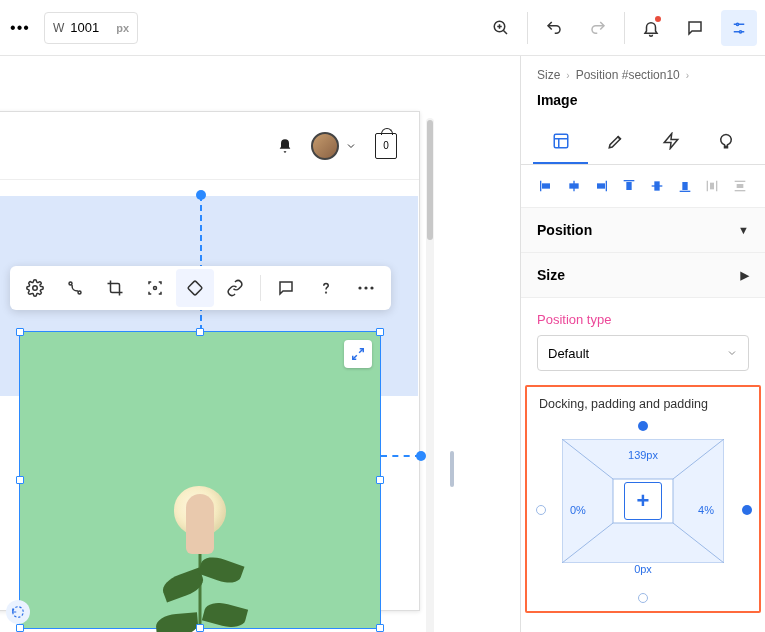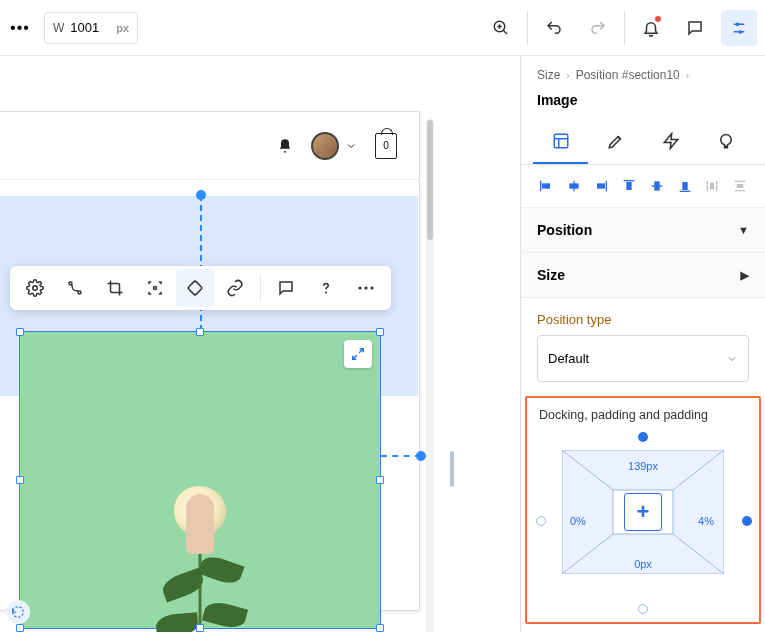--- a/index.html
+++ b/index.html
@@ -77,35 +77,35 @@
 .insp-title { padding: 6px 16px 12px; font-size: 14px; font-weight: 700; }
 .insp-tabs { display: flex; border-bottom: 1px solid #e0e0e0; padding: 0 12px; gap: 0; }
 .insp-tab { flex: 1; height: 44px; display: flex; align-items: center; justify-content: center; cursor: pointer; border-bottom: 2px solid transparent; }
 .insp-tab.active { border-bottom-color: #2a6fe8; color: #2a6fe8; }
 .align-row { display: flex; align-items: center; gap: 6px; padding: 10px 14px; border-bottom: 1px solid #eee; }
 .align-row .aicon { width: 22px; height: 22px; display: flex; align-items: center; justify-content: center; cursor: pointer; }
 .aicon.on { color: #2a6fe8; }
 .aicon.off { color: #c3c3c3; }
 .sect-row { display: flex; align-items: center; justify-content: space-between; padding: 14px 16px; border-bottom: 1px solid #eee; font-size: 14px; font-weight: 600; cursor: pointer; background: #fafafa; }
 .sect-row .arr { font-size: 11px; color: #333; }
-.field-lbl { padding: 14px 16px 8px; font-size: 13px; color: #a16207; }
-.select { margin: 0 16px 14px; height: 47px; border: 1px solid #d5d5d5; border-radius: 4px; display: flex; align-items: center; justify-content: space-between; padding: 0 10px; font-size: 13px; cursor: pointer; }
+.field-lbl { padding: 14px 16px 8px; font-size: 13px; color: #ec4899; }
+.select { margin: 0 16px 14px; height: 36px; border: 1px solid #d5d5d5; border-radius: 4px; display: flex; align-items: center; justify-content: space-between; padding: 0 10px; font-size: 13px; cursor: pointer; }
 
 
 .dock-wrap { margin: 0 4px 8px 4px; border: 2px solid #ff6a3c; border-radius: 2px; padding: 10px 10px 16px; }
 .dock-title { font-size: 12.5px; color: #333; margin-bottom: 14px; padding-left: 2px; }
 .dock-stage { position: relative; width: 210px; height: 170px; margin: 0 auto; }
 .trap { position: absolute; left: 24px; top: 14px; width: 162px; height: 124px; }
 .trap svg { position: absolute; inset: 0; }
 .center-plus { position: absolute; left: 50%; top: 50%; transform: translate(-50%,-50%); width: 38px; height: 38px; border: 1.5px solid #2a6fe8; border-radius: 3px; display: flex; align-items: center; justify-content: center; color: #2a6fe8; font-size: 22px; font-weight: 600; background: #fff; }
 .mar { position: absolute; font-size: 11px; color: #2a6fe8; }
 .mar.top { left: 50%; top: 24px; transform: translateX(-50%); }
 .mar.left { left: 32px; top: 50%; transform: translateY(-50%); }
 .mar.right { right: 34px; top: 50%; transform: translateY(-50%); }
-.mar.bottom { left: 50%; bottom: 36px; transform: translateX(-50%); }
+.mar.bottom { left: 50%; bottom: 20px; transform: translateX(-50%); }
 .pin { position: absolute; width: 10px; height: 10px; border-radius: 50%; }
 .pin.solid { background: #2a6fe8; }
 .pin.hollow { background: #fff; border: 1.5px solid #9bb9e6; }
 .p-top { left: 50%; top: -4px; transform: translateX(-50%); }
 .p-right { right: -4px; top: 50%; transform: translateY(-50%); }
 .p-left { left: -2px; top: 50%; transform: translateY(-50%); }
 .p-bottom { left: 50%; bottom: -8px; transform: translateX(-50%); }
 </style>
 </head>
 <body>

